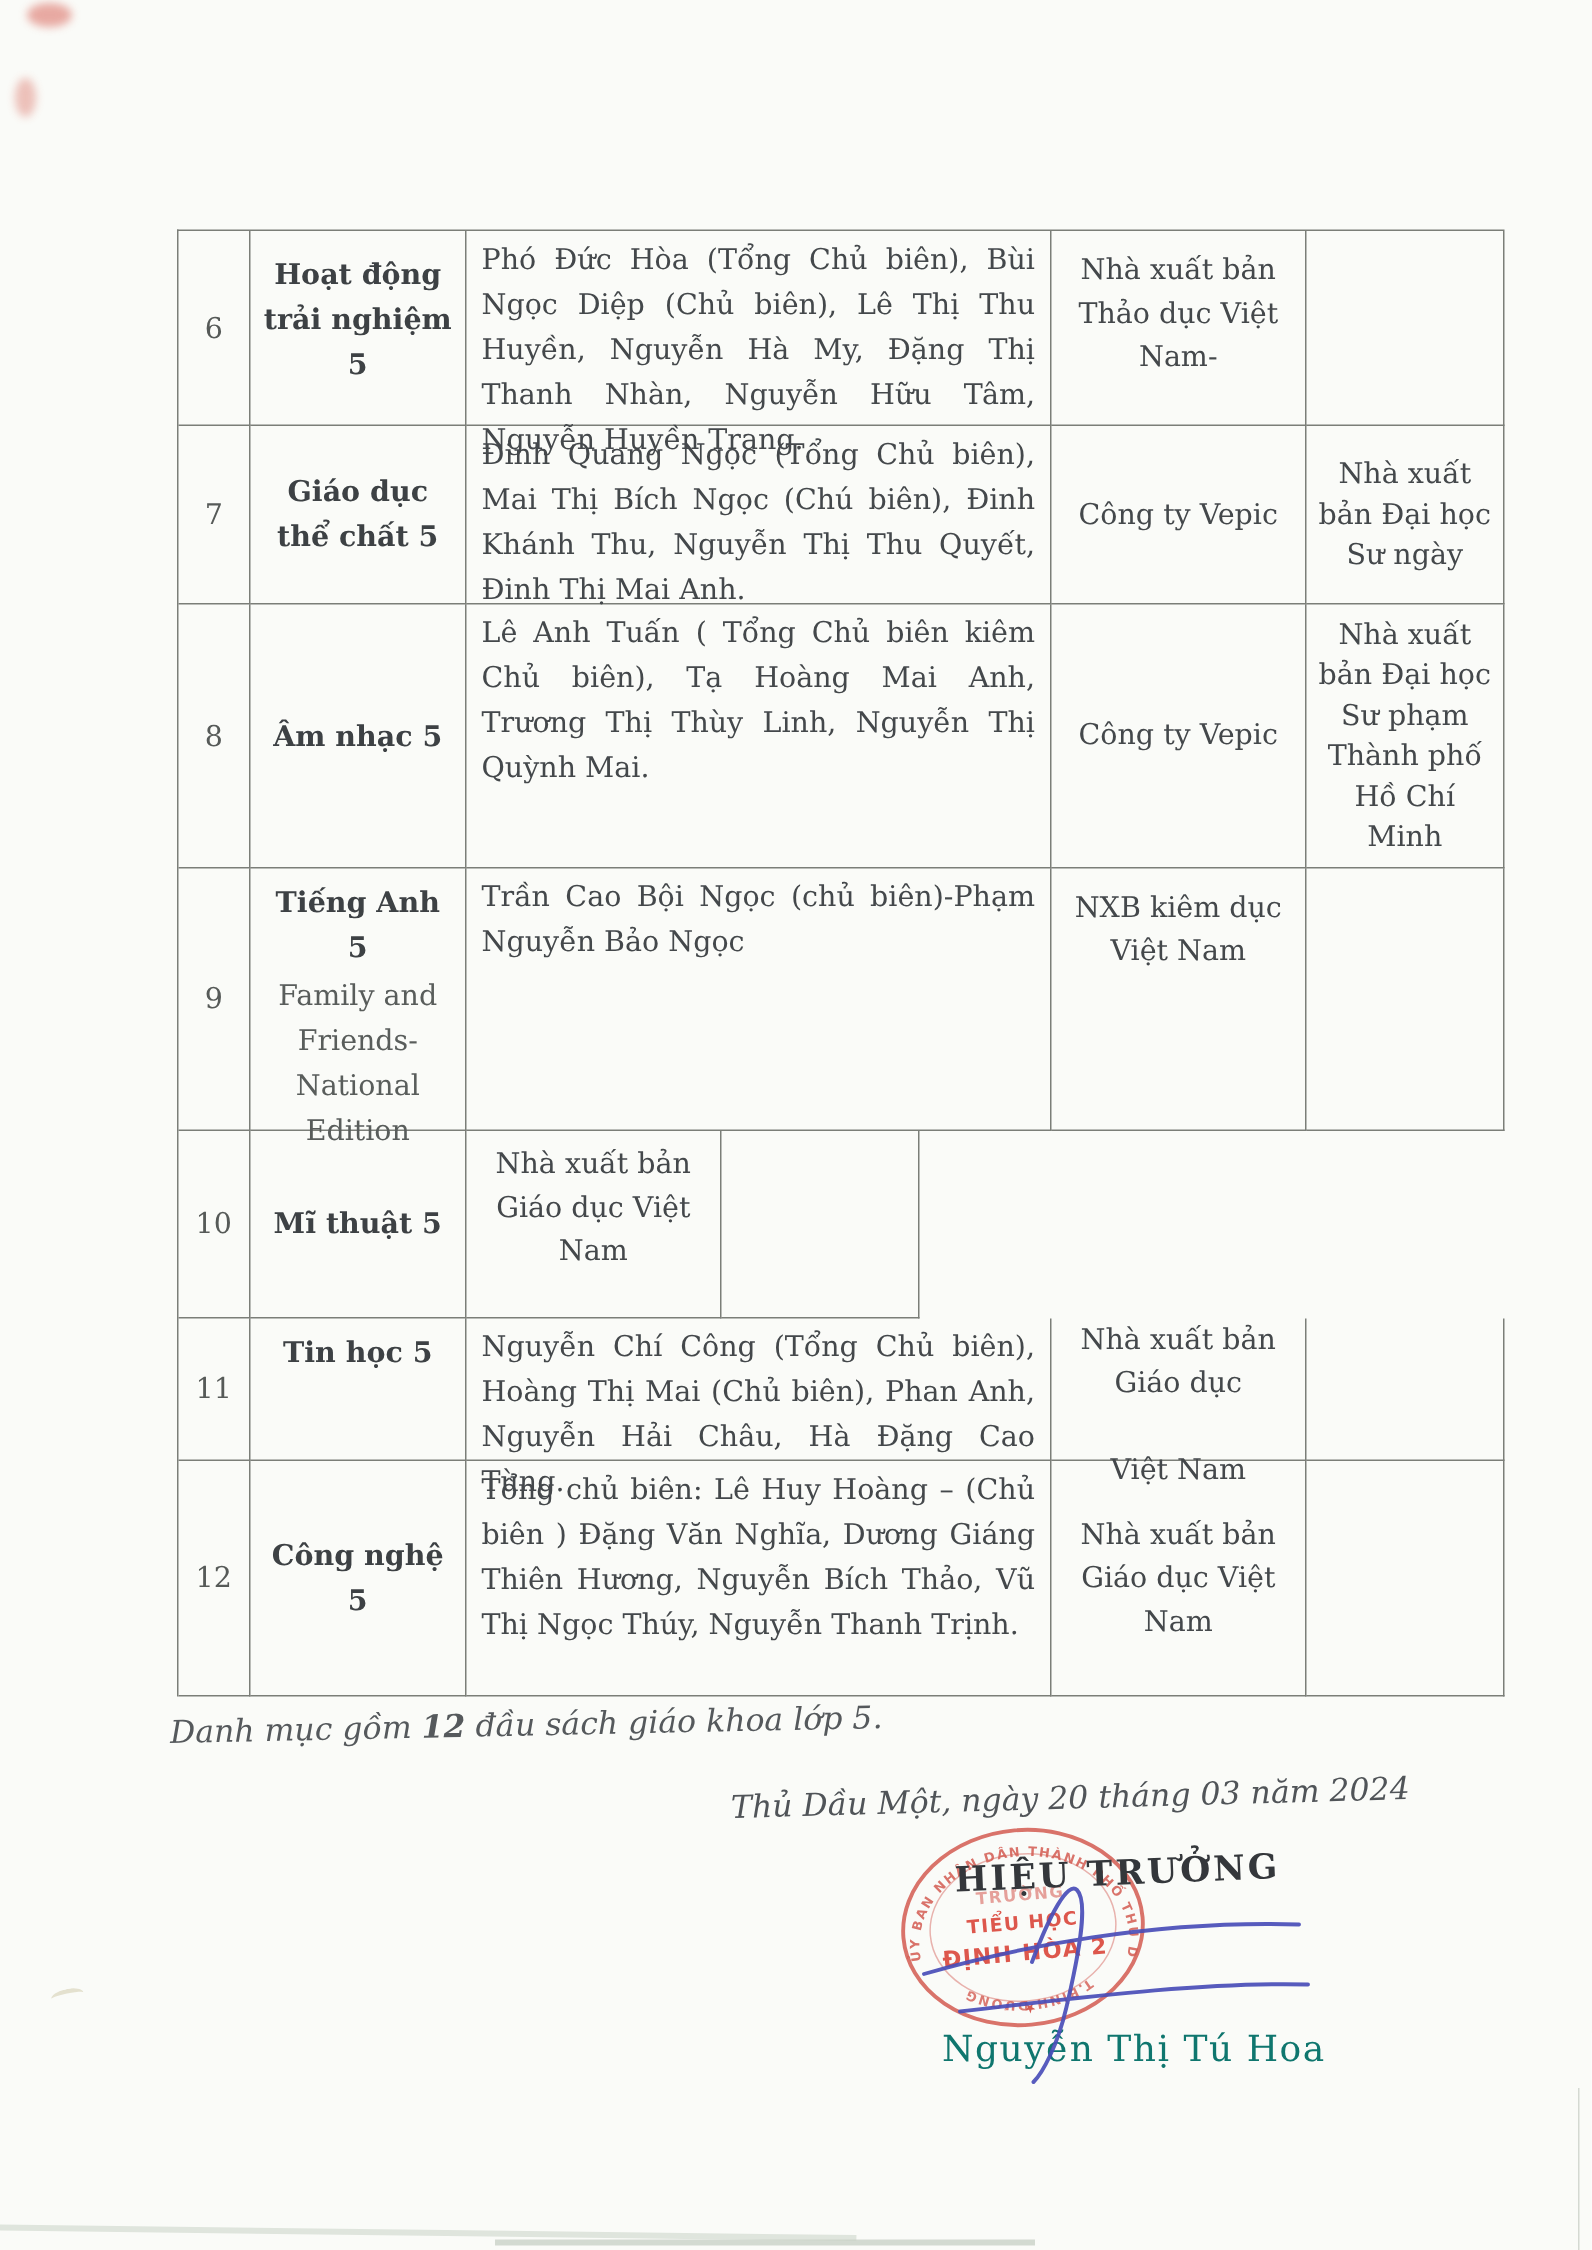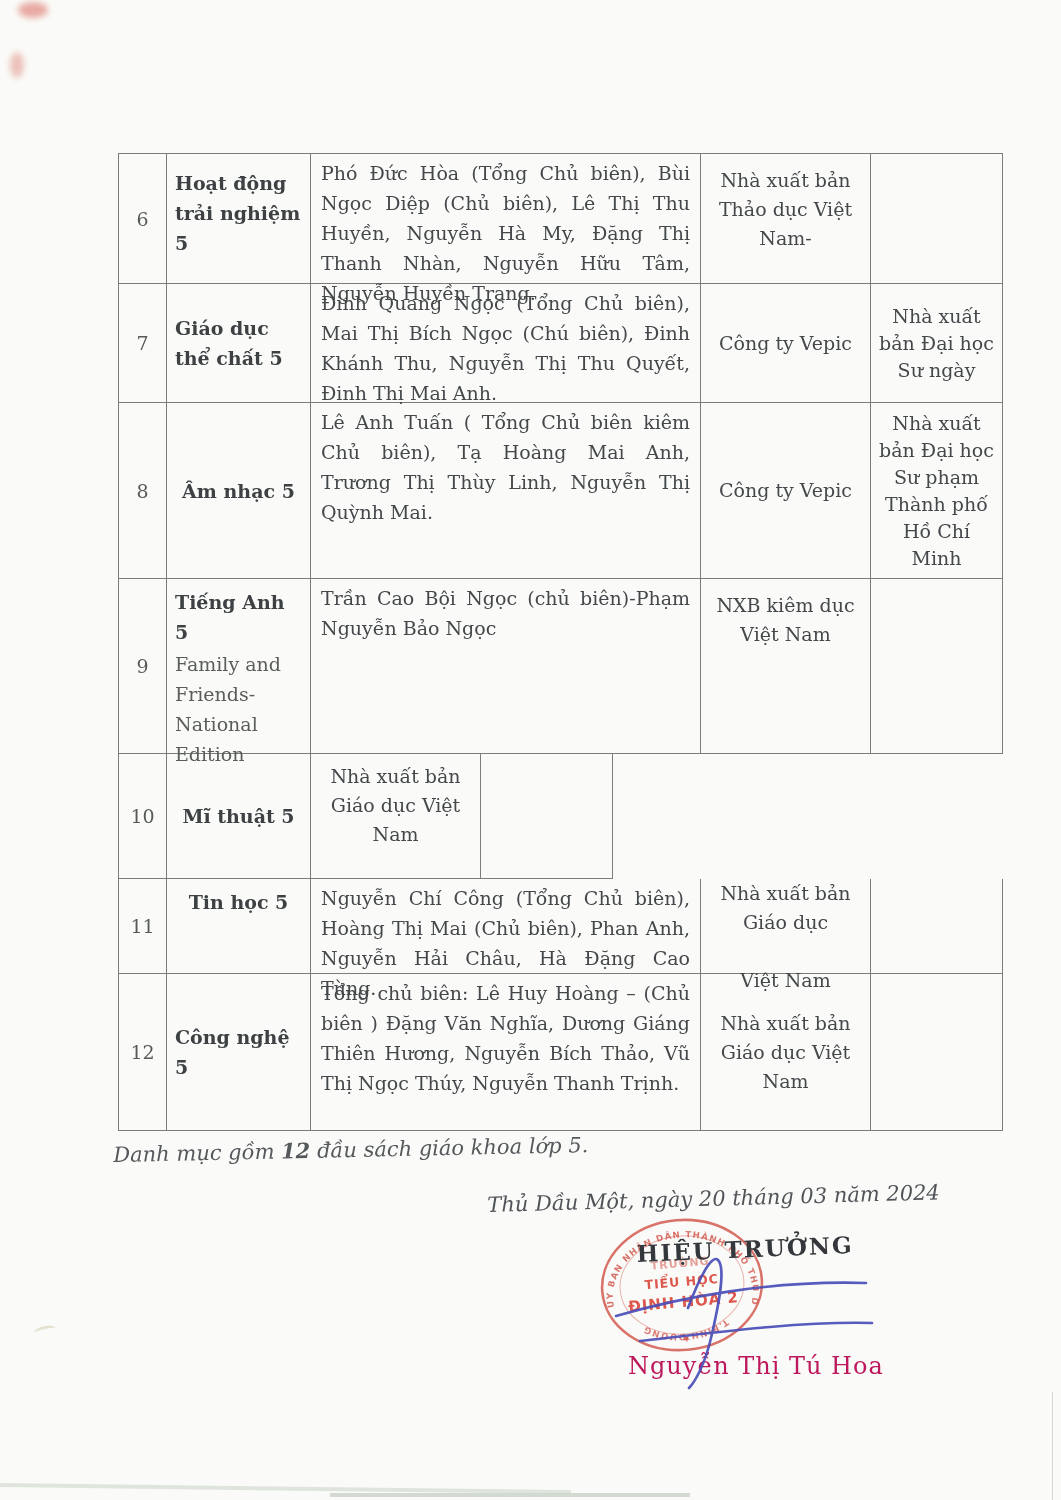--- a/index.html
+++ b/index.html
@@ -17,21 +17,21 @@
     border-top:1px solid #7b7e78;border-left:1px solid #7b7e78;
   }
   .trow{display:flex;}
   .cell{
     box-sizing:border-box;
     border-right:1px solid #7b7e78;border-bottom:1px solid #7b7e78;
     font-size:19px;line-height:30px;
     display:flex;flex-direction:column;
   }
   .c-num{width:48px;align-items:center;justify-content:center;color:#565a58;}
-  .c-subj{width:144px;align-items:center;text-align:left;font-weight:bold;color:#3d4144;padding:0 8px;}
+  .c-subj{width:144px;align-items:center;text-align:center;font-weight:bold;color:#3d4144;padding:0 8px;}
   .c-auth{width:390px;padding:4px 10px 0 10px;text-align:justify;display:block;}
   .c-pub1{width:170px;align-items:center;text-align:center;padding:0 8px;white-space:pre-line;line-height:29px;}
   .c-pub2{width:132px;align-items:center;text-align:center;padding:0 7px;line-height:27px;}
   .v-top{justify-content:flex-start;}
   .v-center{justify-content:center;}
   .pt8{padding-top:8px;}.pt12{padding-top:12px;}.pt14{padding-top:14px;}
   .subj-sub{font-weight:normal;color:#595d5b;margin-top:2px;display:block;}
   
   .note{
     position:absolute;left:113px;top:1142px;
@@ -45,21 +45,21 @@
     transform:rotate(-1.6deg);transform-origin:left top;
   }
   .signer-title{
     position:absolute;left:636px;top:1240px;
     font-weight:bold;font-size:23px;letter-spacing:2px;color:#34373b;
     transform:rotate(-2.4deg);transform-origin:left top;
     z-index:3;
   }
   .signer-name{
     position:absolute;left:628px;top:1352px;
-    font-size:24px;color:#be185d;letter-spacing:1px;
+    font-size:24px;color:#0f766e;letter-spacing:1px;
     z-index:3;
   }
   
   .stamp{position:absolute;left:596px;top:1214px;width:172px;height:142px;z-index:2;
     transform:rotate(-5deg);opacity:.9;}
   .sig{position:absolute;left:588px;top:1246px;width:300px;height:150px;z-index:4;}
   
   .art-red-1{position:absolute;left:18px;top:2px;width:30px;height:16px;background:#d9675c;border-radius:50%;filter:blur(3px);opacity:.55;}
   .art-red-2{position:absolute;left:10px;top:52px;width:14px;height:26px;background:#dc7a6e;border-radius:50%;filter:blur(3px);opacity:.45;}
   .art-pencil{position:absolute;left:34px;top:1326px;width:22px;height:6px;border-top:3px solid #cfc9a8;border-radius:60%;opacity:.5;transform:rotate(-12deg);}

